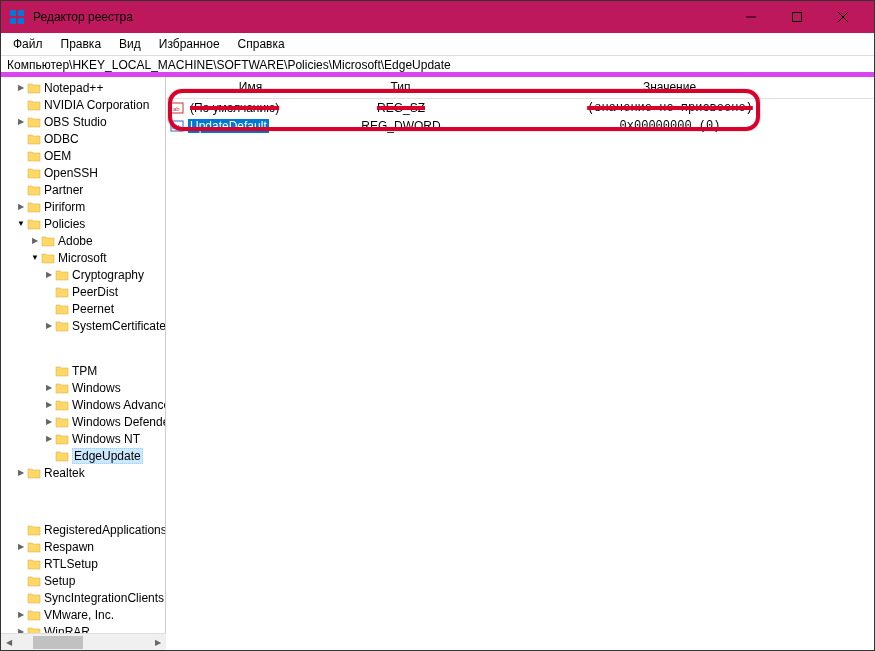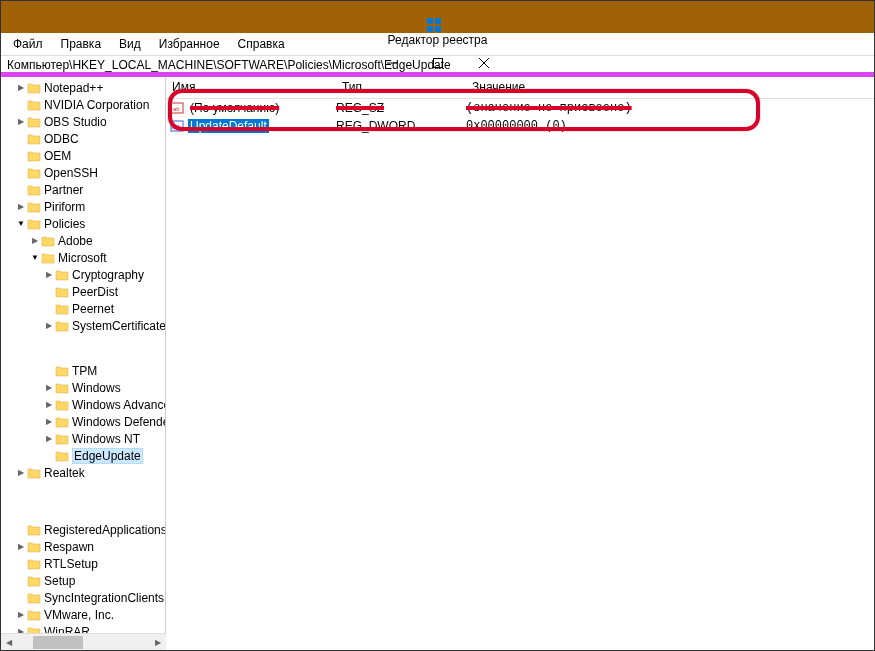--- a/index.html
+++ b/index.html
@@ -1,35 +1,35 @@
 <!DOCTYPE html>
 <html><head>
 <meta charset="utf-8">
 <style>
 * { box-sizing: border-box; margin: 0; padding: 0; }
 body { font-family: "Segoe UI", Tahoma, sans-serif; font-size: 12px; background: #fff; color: #000; }
 .window { width: 875px; height: 651px; border: 1px solid #333; background: #fff; position: relative; overflow: hidden; }
-.titlebar { height: 32px; display: flex; align-items: center; padding: 16px 8px; background: #a16207; flex-direction: column; }
+.titlebar { height: 32px; display: flex; align-items: center; padding: 8px 8px; background: #be185d; }
 .titlebar-icon { width: 16px; height: 16px; margin-right: 8px; }
 .titlebar-title { flex: 1; font-size: 12px; }
 .window-controls { display: flex; }
 .win-btn { width: 46px; height: 32px; display: flex; align-items: center; justify-content: center; background: transparent; border: none; cursor: pointer; }
 .win-btn svg { width: 10px; height: 10px; }
 .menubar { height: 22px; display: flex; align-items: center; padding: 0 4px; gap: 2px; }
 .menu-item { padding: 2px 8px; cursor: pointer; }
 .addressbar { height: 22px; padding: 2px 6px; font-size: 12px; border-top: 1px solid #ddd; border-bottom: 5px solid #d946ef; }
 .content { display: flex; height: calc(651px - 32px - 22px - 22px - 2px); }
 .tree-panel { width: 165px; border-right: 1px solid #ccc; overflow: hidden; padding-top: 2px; }
 .tree-item { display: flex; align-items: center; height: 17px; padding-left: 4px; white-space: nowrap; cursor: pointer; font-size: 12px; }
 .tree-item.selected .label { background: #cce8ff; border: 1px dotted #99d1ff; padding: 0 1px; }
 .expander { width: 12px; height: 12px; display: flex; align-items: center; justify-content: center; font-size: 8px; color: #666; flex-shrink: 0; }
 .expander.open { color: #000; }
 .folder-icon { width: 14px; height: 12px; margin-right: 3px; flex-shrink: 0; }
 .label { white-space: nowrap; overflow: hidden; }
-.list-panel { flex: 1; position: relative; }
+.list-panel { flex: 1; position: relative; text-align: center; }
 .list-header { display: flex; height: 22px; border-bottom: 1px solid #e0e0e0; }
 .list-header-col { padding: 3px 6px; font-size: 12px; border-right: 1px solid transparent; }
 .col-name { width: 170px; }
 .col-type { width: 130px; }
 .col-value { flex: 1; }
 .list-rows { position: relative; }
 .list-row { display: flex; height: 18px; align-items: center; padding-left: 4px; }
 .list-row.selected .cell-name-inner { background: #0078d4; color: #ffffff; }
 .reg-icon { width: 14px; height: 14px; margin-right: 4px; flex-shrink: 0; }
 .cell-name { width: 166px; display: flex; align-items: center; }

